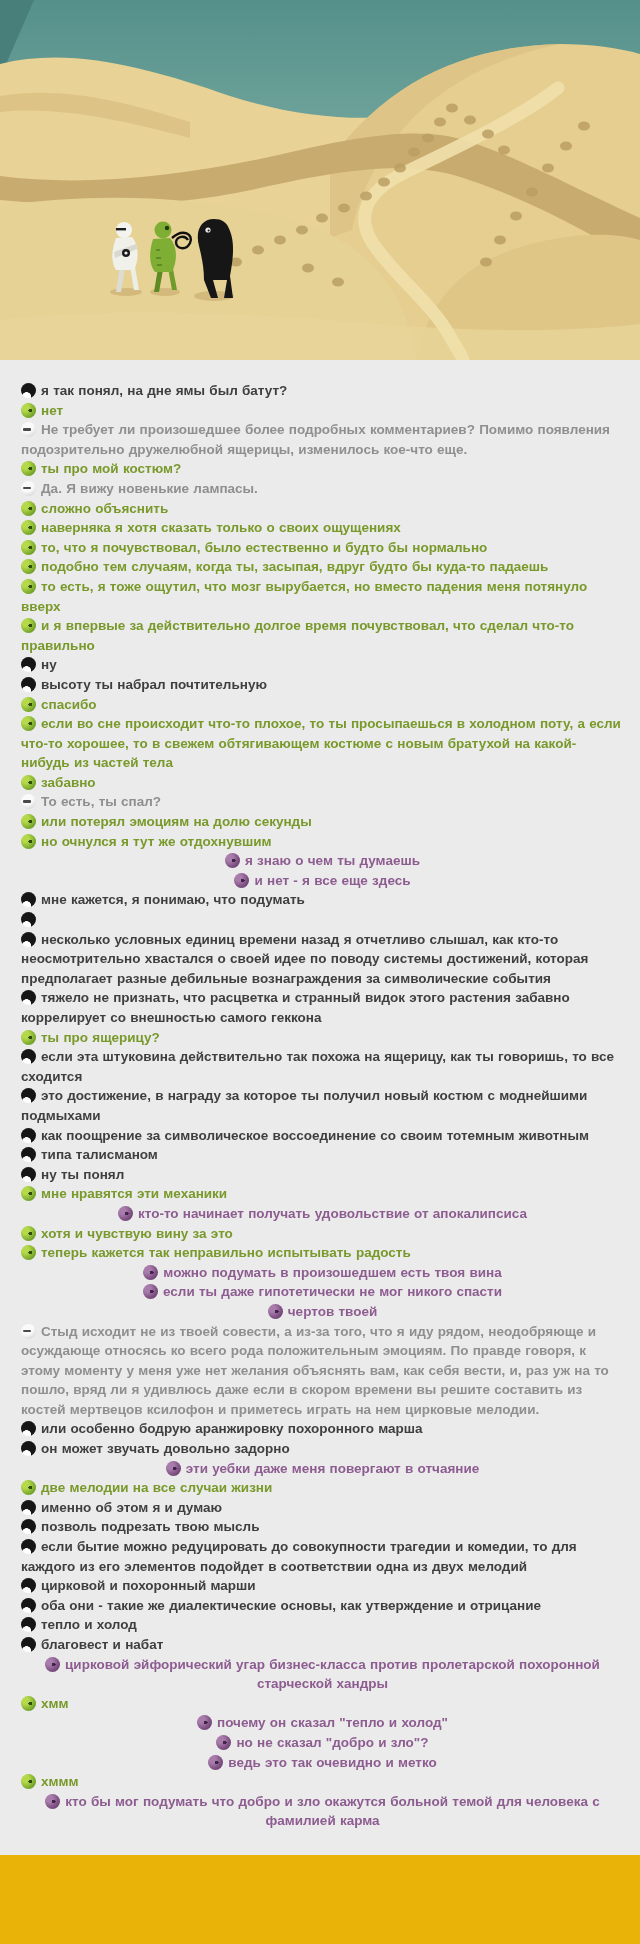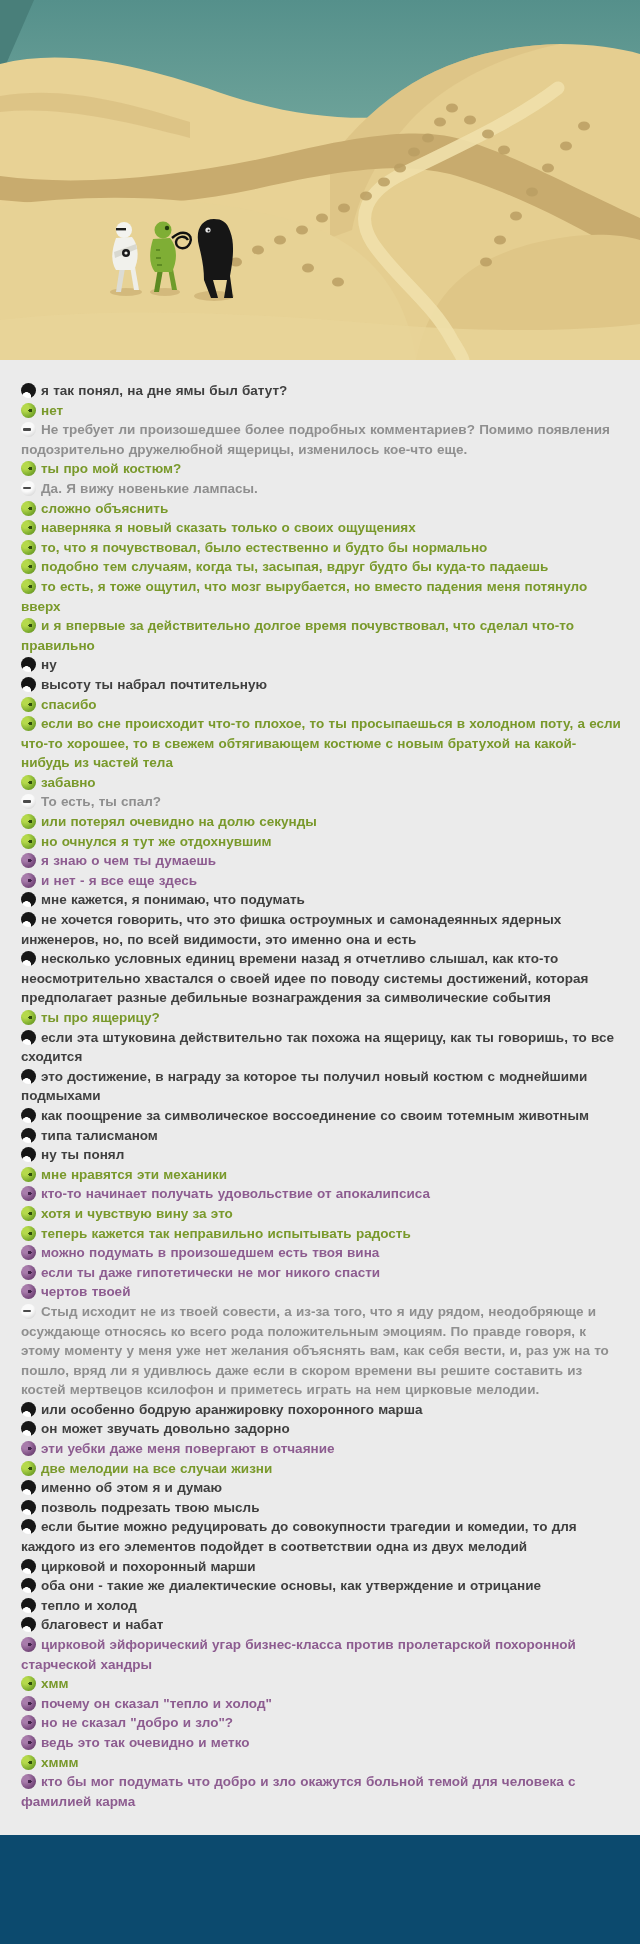--- a/index.html
+++ b/index.html
@@ -1,33 +1,33 @@
 <!DOCTYPE html>
 <html><head>
 <meta charset="utf-8">
 <style>
   html,body{margin:0;padding:0;}
   body{width:640px;background:#fff;font-family:"Liberation Sans",sans-serif;}
-  .page{width:640px;height:1944px;overflow:hidden;background:#0c4a6e;}
+  .page{width:640px;height:1944px;overflow:hidden;background:#eab308;}
   .scene{display:block;width:640px;height:360px;}
   .chat{padding:21px 16px 24px 21px;background:#ebebeb;}
   .msg{margin:0;font-weight:bold;font-size:13.5px;line-height:19.6px;word-spacing:0.5px;}
   .avatar{display:inline-block;width:15px;height:15px;border-radius:50%;margin-right:5px;vertical-align:-3px;position:relative;}
   .avatar-dark{background:radial-gradient(circle at 37% 92%, #ffffff 26%, #161616 29%);}
   .avatar-gecko{background:
     radial-gradient(circle at 62% 50%, #2f4c0c 0 15%, rgba(0,0,0,0) 16%),
     radial-gradient(circle at 30% 32%, #b5d94b 0 22%, #7fae2f 62%, #54801a 100%);}
   .avatar-purple{background:
     radial-gradient(circle at 58% 50%, #42234a 0 16%, rgba(0,0,0,0) 17%),
     radial-gradient(circle at 30% 32%, #a87cab 0 22%, #7d4f82 62%, #59355e 100%);}
   .avatar-white{background:radial-gradient(circle at 38% 28%, #fafafa 45%, #d9d9d9 80%, #bfbfbf 100%);}
   .avatar-white::after{content:"";position:absolute;left:2px;top:6px;width:8px;height:2.4px;background:#4a4a4a;border-radius:1px;}
   .t-dark{color:#3f3f3f;}
   .t-gecko{color:#79992b;}
-  .t-purple{color:#8d5c90;}
+  .t-purple{color:#8d5c90;text-align:center;}
   .t-white{color:#8f8f8f;}
 </style>
 </head>
 <body>
 
 <div class="page">
 
   <svg class="scene" viewBox="0 0 640 360" aria-hidden="true">
     <defs>
       <linearGradient id="sky" x1="0" y1="0" x2="0" y2="1">
@@ -118,38 +118,39 @@
     </g>
   </svg>
 
   <div class="chat">
       <p class="msg t-dark"><span class="avatar avatar-dark"></span><span>я так понял, на дне ямы был батут?</span></p>
       <p class="msg t-gecko"><span class="avatar avatar-gecko"></span><span>нет</span></p>
       <p class="msg t-white"><span class="avatar avatar-white"></span><span>Не требует ли произошедшее более подробных комментариев? Помимо появления подозрительно дружелюбной ящерицы, изменилось кое-что еще.</span></p>
       <p class="msg t-gecko"><span class="avatar avatar-gecko"></span><span>ты про мой костюм?</span></p>
       <p class="msg t-white"><span class="avatar avatar-white"></span><span>Да. Я вижу новенькие лампасы.</span></p>
       <p class="msg t-gecko"><span class="avatar avatar-gecko"></span><span>сложно объяснить</span></p>
-      <p class="msg t-gecko"><span class="avatar avatar-gecko"></span><span>наверняка я новый сказать только о своих ощущениях</span></p>
+      <p class="msg t-gecko"><span class="avatar avatar-gecko"></span><span>наверняка я хотя сказать только о своих ощущениях</span></p>
       <p class="msg t-gecko"><span class="avatar avatar-gecko"></span><span>то, что я почувствовал, было естественно и будто бы нормально</span></p>
       <p class="msg t-gecko"><span class="avatar avatar-gecko"></span><span>подобно тем случаям, когда ты, засыпая, вдруг будто бы куда-то падаешь</span></p>
       <p class="msg t-gecko"><span class="avatar avatar-gecko"></span><span>то есть, я тоже ощутил, что мозг вырубается, но вместо падения меня потянуло вверх</span></p>
       <p class="msg t-gecko"><span class="avatar avatar-gecko"></span><span>и я впервые за действительно долгое время почувствовал, что сделал что-то правильно</span></p>
       <p class="msg t-dark"><span class="avatar avatar-dark"></span><span>ну</span></p>
       <p class="msg t-dark"><span class="avatar avatar-dark"></span><span>высоту ты набрал почтительную</span></p>
       <p class="msg t-gecko"><span class="avatar avatar-gecko"></span><span>спасибо</span></p>
       <p class="msg t-gecko"><span class="avatar avatar-gecko"></span><span>если во сне происходит что-то плохое, то ты просыпаешься в холодном поту, а если что-то хорошее, то в свежем обтягивающем костюме с новым братухой на какой-нибудь из частей тела</span></p>
       <p class="msg t-gecko"><span class="avatar avatar-gecko"></span><span>забавно</span></p>
       <p class="msg t-white"><span class="avatar avatar-white"></span><span>То есть, ты спал?</span></p>
-      <p class="msg t-gecko"><span class="avatar avatar-gecko"></span><span>или потерял очевидно на долю секунды</span></p>
+      <p class="msg t-gecko"><span class="avatar avatar-gecko"></span><span>или потерял эмоциям на долю секунды</span></p>
       <p class="msg t-gecko"><span class="avatar avatar-gecko"></span><span>но очнулся я тут же отдохнувшим</span></p>
       <p class="msg t-purple"><span class="avatar avatar-purple"></span><span>я знаю о чем ты думаешь</span></p>
       <p class="msg t-purple"><span class="avatar avatar-purple"></span><span>и нет - я все еще здесь</span></p>
       <p class="msg t-dark"><span class="avatar avatar-dark"></span><span>мне кажется, я понимаю, что подумать</span></p>
-      <p class="msg t-dark"><span class="avatar avatar-dark"></span><span>не хочется говорить, что это фишка остроумных и самонадеянных ядерных инженеров, но, по всей видимости, это именно она и есть</span></p>
+      <p class="msg t-dark"><span class="avatar avatar-dark"></span></p>
       <p class="msg t-dark"><span class="avatar avatar-dark"></span><span>несколько условных единиц времени назад я отчетливо слышал, как кто-то неосмотрительно хвастался о своей идее по поводу системы достижений, которая предполагает разные дебильные вознаграждения за символические события</span></p>
+      <p class="msg t-dark"><span class="avatar avatar-dark"></span><span>тяжело не признать, что расцветка и странный видок этого растения забавно коррелирует со внешностью самого геккона</span></p>
       <p class="msg t-gecko"><span class="avatar avatar-gecko"></span><span>ты про ящерицу?</span></p>
       <p class="msg t-dark"><span class="avatar avatar-dark"></span><span>если эта штуковина действительно так похожа на ящерицу, как ты говоришь, то все сходится</span></p>
       <p class="msg t-dark"><span class="avatar avatar-dark"></span><span>это достижение, в награду за которое ты получил новый костюм с моднейшими подмыхами</span></p>
       <p class="msg t-dark"><span class="avatar avatar-dark"></span><span>как поощрение за символическое воссоединение со своим тотемным животным</span></p>
       <p class="msg t-dark"><span class="avatar avatar-dark"></span><span>типа талисманом</span></p>
       <p class="msg t-dark"><span class="avatar avatar-dark"></span><span>ну ты понял</span></p>
       <p class="msg t-gecko"><span class="avatar avatar-gecko"></span><span>мне нравятся эти механики</span></p>
       <p class="msg t-purple"><span class="avatar avatar-purple"></span><span>кто-то начинает получать удовольствие от апокалипсиса</span></p>
       <p class="msg t-gecko"><span class="avatar avatar-gecko"></span><span>хотя и чувствую вину за это</span></p>
       <p class="msg t-gecko"><span class="avatar avatar-gecko"></span><span>теперь кажется так неправильно испытывать радость</span></p>

